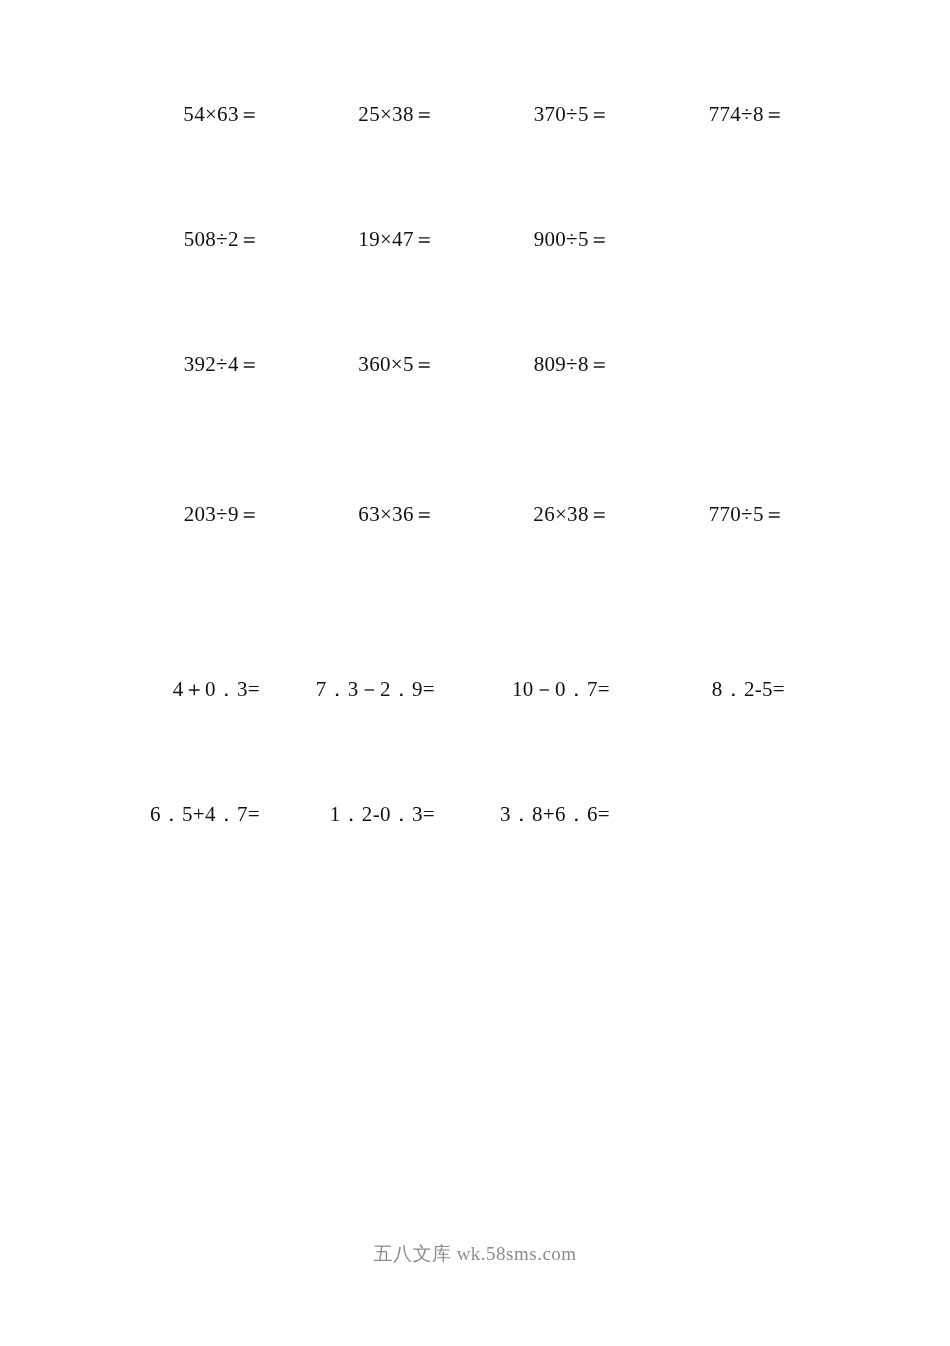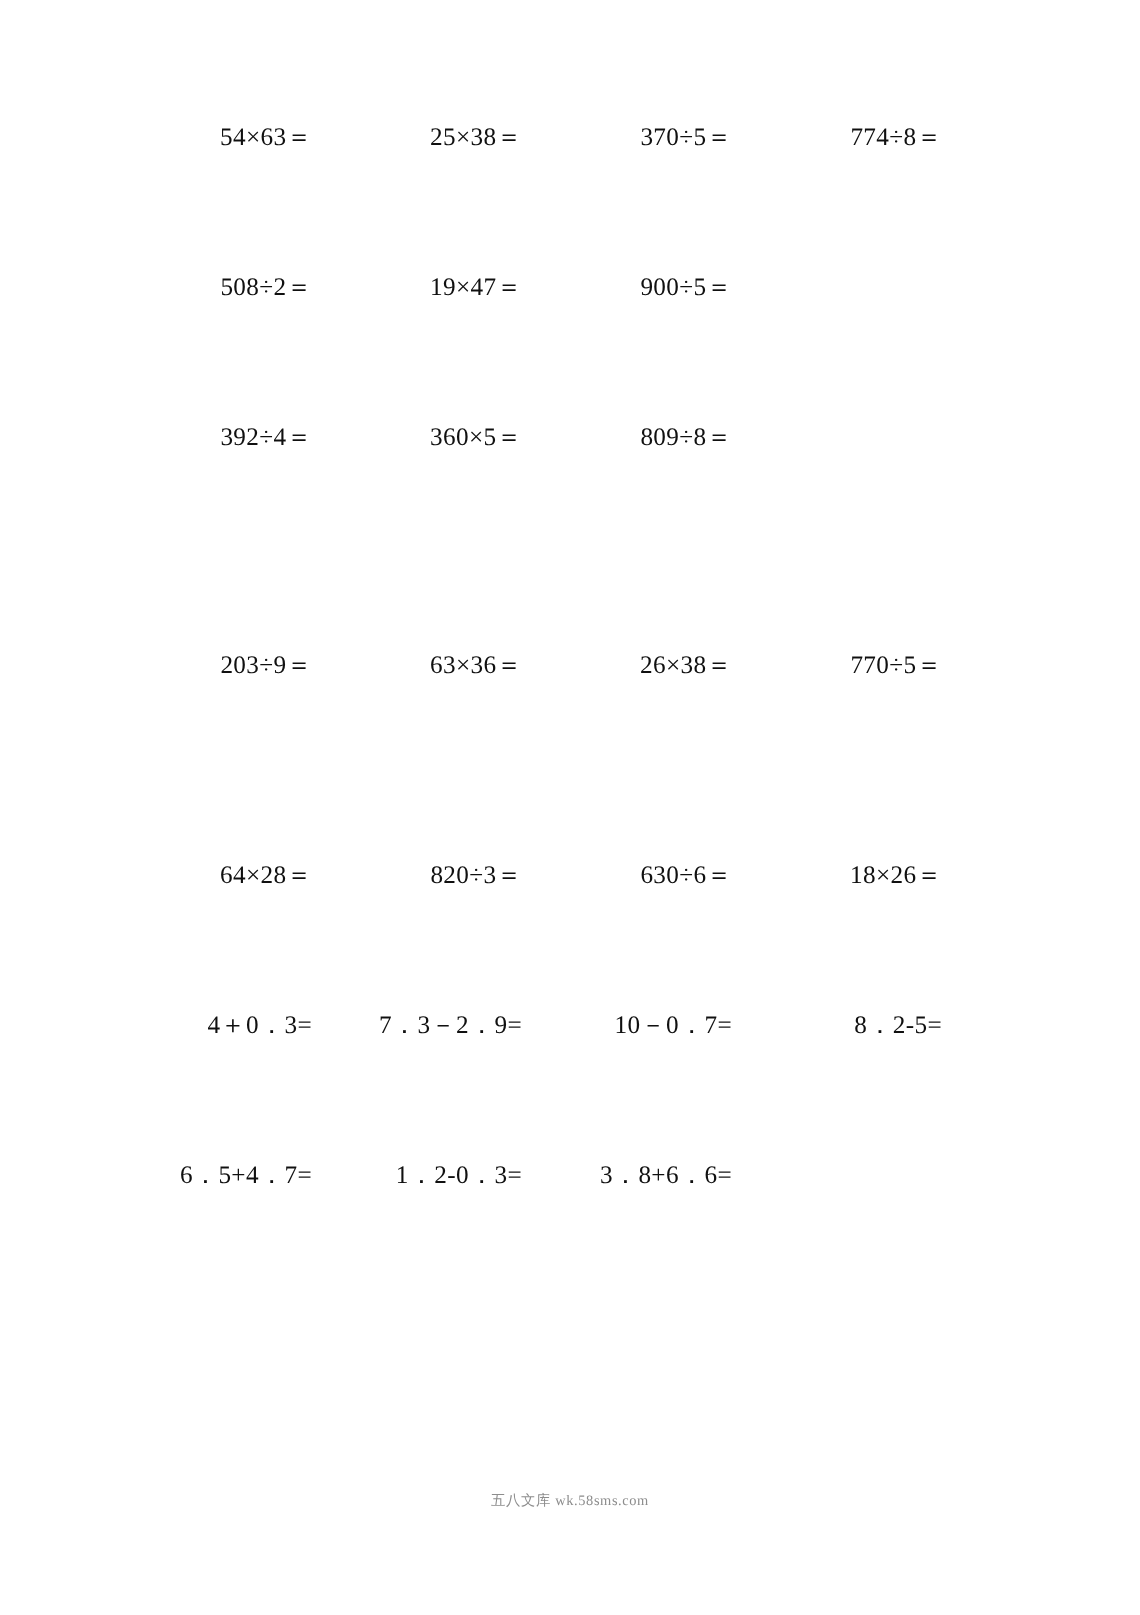--- a/index.html
+++ b/index.html
@@ -49,31 +49,31 @@
     letter-spacing: 0.3px;
     white-space: nowrap;
     color: #101010;
     font-family: "Liberation Serif", "DejaVu Serif", serif;
     font-weight: 500;
   }
 
   
   .problem-row.gap-std   { height: 125px; }
   .problem-row.gap-wide  { height: 150px; }
-  .problem-row.gap-xwide { height: 175px; margin-top: 40px; }
+  .problem-row.gap-xwide { height: 175px; }
   .problem-row.gap-last  { height: 125px; }
 
   
   .footer-watermark {
     position: absolute;
     left: 0;
     top: 1244px;
     width: 950px;
     text-align: center;
-    font-size: 12px;
+    font-size: 19px;
     line-height: 1;
     color: #8d8d8d;
     font-family: "Liberation Serif", "DejaVu Serif", serif;
     letter-spacing: 0.5px;
     white-space: nowrap;
   }
 </style>
 </head>
 <body>
 
@@ -101,26 +101,20 @@
     </div>
 
     <div class="problem-row gap-xwide">
       <div class="problem-cell">203÷9＝</div>
       <div class="problem-cell">63×36＝</div>
       <div class="problem-cell">26×38＝</div>
       <div class="problem-cell">770÷5＝</div>
     </div>
 
 
-    <div class="problem-row gap-std">
-      <div class="problem-cell">64×28＝</div>
-      <div class="problem-cell">820÷3＝</div>
-      <div class="problem-cell">630÷6＝</div>
-      <div class="problem-cell">18×26＝</div>
-    </div>
 
     <div class="problem-row gap-std">
       <div class="problem-cell">4＋0．3=</div>
       <div class="problem-cell">7．3－2．9=</div>
       <div class="problem-cell">10－0．7=</div>
       <div class="problem-cell">8．2-5=</div>
     </div>
 
     <div class="problem-row gap-last">
       <div class="problem-cell">6．5+4．7=</div>

